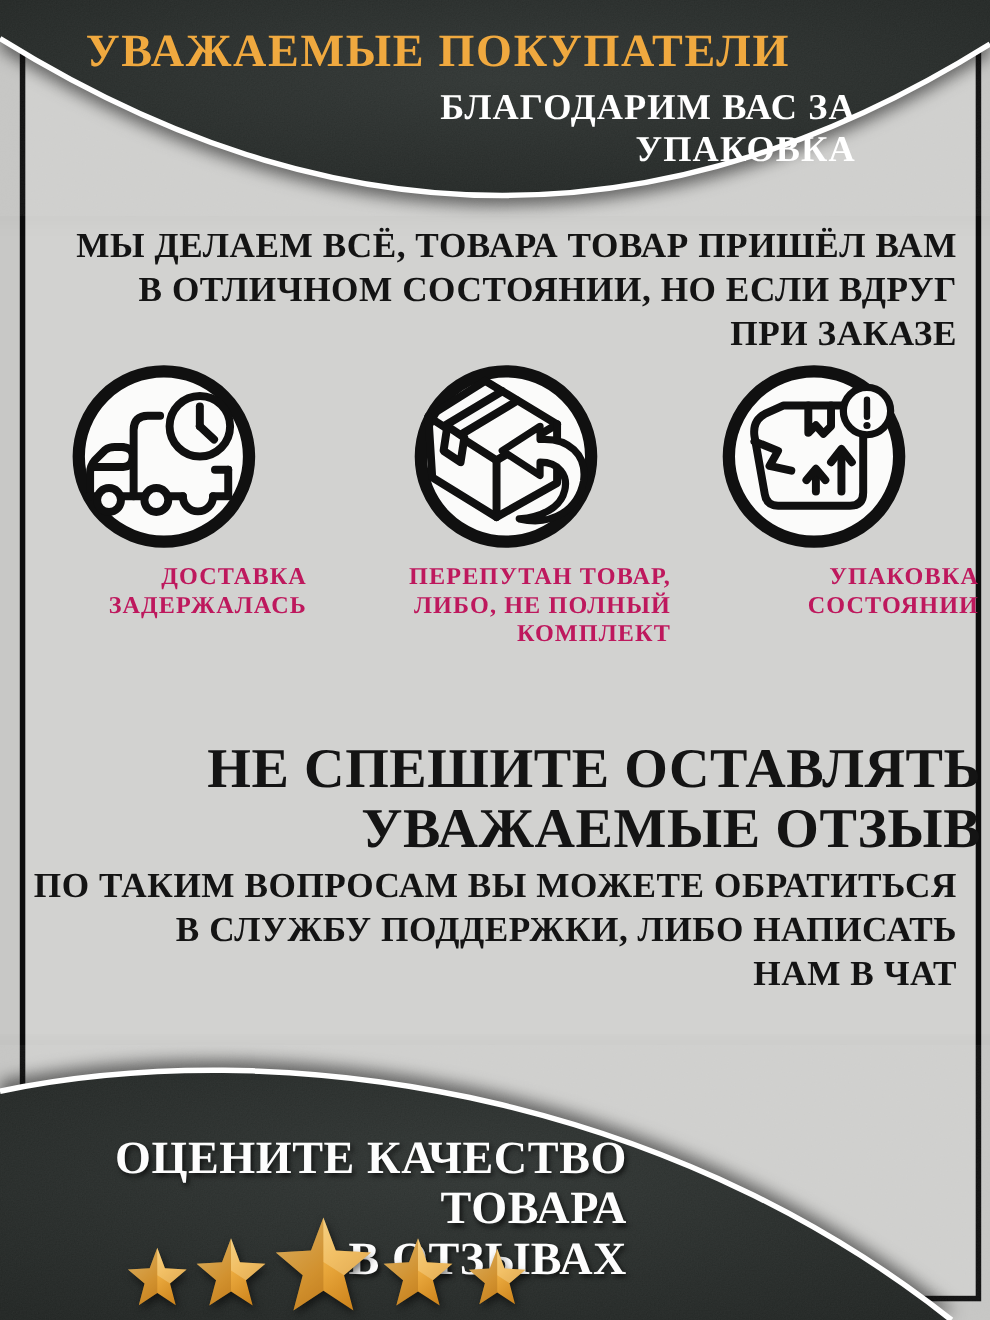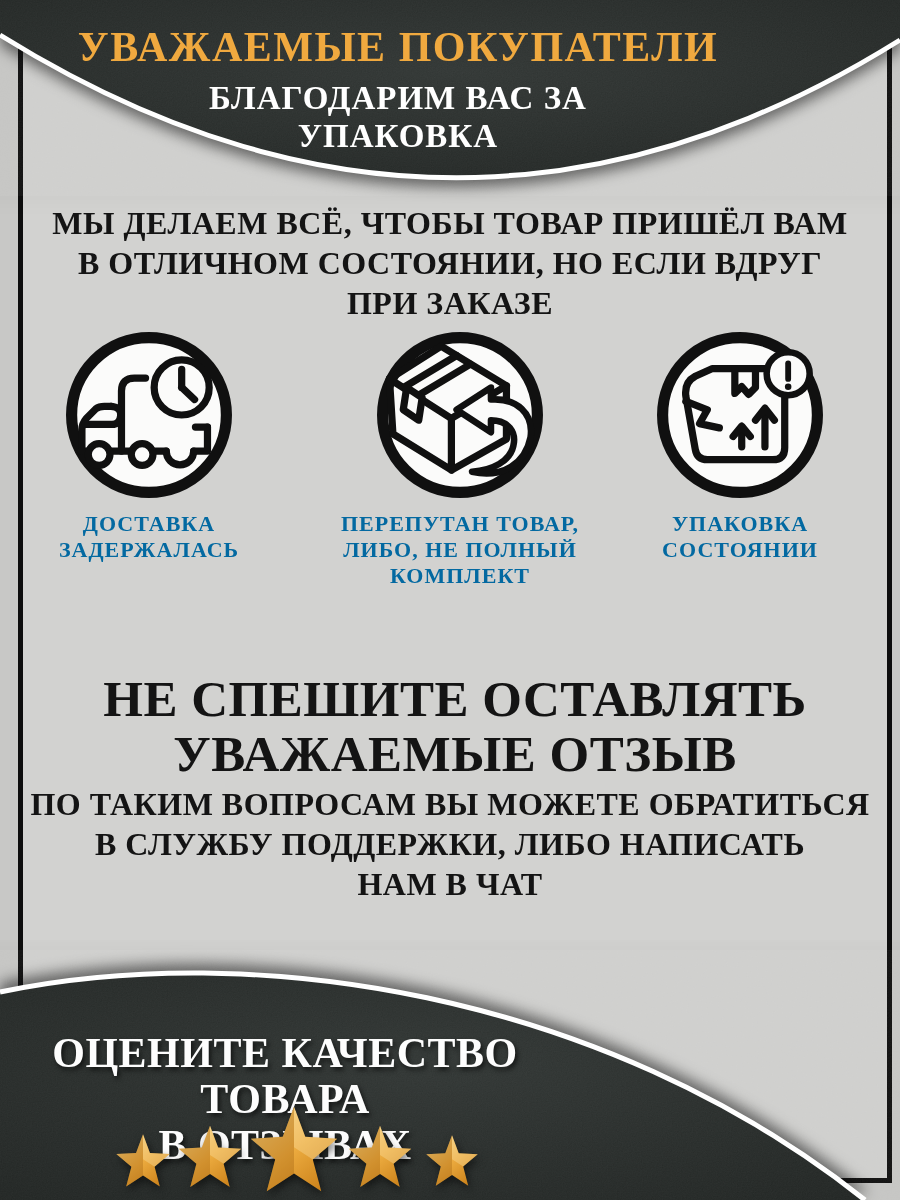--- a/index.html
+++ b/index.html
@@ -24,34 +24,34 @@
   .txt{position:absolute;text-align:center;color:#141414;}
   .header-text{left:18px;width:760px;top:24px;color:#fff;}
   .header-title{font-size:42px;line-height:46px;letter-spacing:1.5px;color:#f0a93f;}
   .header-sub{font-size:33px;line-height:38px;margin-top:9px;letter-spacing:1px;}
   .intro{left:30px;width:840px;top:203px;font-size:32px;line-height:40px;letter-spacing:.5px;}
   .warning{left:18px;width:874px;top:640px;font-size:51px;line-height:55px;letter-spacing:.5px;margin-top:32px;}
   .support{left:30px;width:840px;top:784px;font-size:32px;line-height:40px;letter-spacing:.5px;}
 
   .issue{position:absolute;top:329px;text-align:center;}
   .issue .ring{display:block;margin:0 auto;}
-  .issue .label{margin-top:10px;font-size:22px;line-height:26px;letter-spacing:1px;color:#0369a1;}
+  .issue .label{margin-top:10px;font-size:22px;line-height:26px;letter-spacing:1px;color:#be185d;}
   .issue-1{left:19px;width:260px;}
   .issue-2{left:310px;width:300px;}
   .issue-3{left:590px;width:300px;}
 
   .footer-text{left:0;width:570px;top:1030px;color:#fdfdfd;font-size:42px;line-height:46px;
     letter-spacing:.5px;text-shadow:2px 3px 5px rgba(0,0,0,.65);}
   .star{position:absolute;filter:drop-shadow(2px 4px 4px rgba(0,0,0,.55));}
   .star.s1{left:114px;top:1133px;width:58px;height:56px;}
   .star.s2{left:176px;top:1124px;width:68px;height:66px;}
   .star.s3{left:247px;top:1104px;width:94px;height:92px;}
   .star.s4{left:346px;top:1124px;width:68px;height:66px;}
   .star.s5{left:424px;top:1134px;width:56px;height:54px;}
-  .line{display:block;}
+  .line{display:block;text-align:right;}
   svg{display:block;}
 </style>
 </head>
 <body>
 
 <div class="canvas">
 
   <svg width="0" height="0" style="position:absolute">
     <defs>
       <filter id="noise">
@@ -95,21 +95,21 @@
 
   <div class="txt header-text">
     <div class="header-title">УВАЖАЕМЫЕ ПОКУПАТЕЛИ</div>
     <div class="header-sub">
       <span class="line">БЛАГОДАРИМ ВАС ЗА</span>
       <span class="line">УПАКОВКА</span>
     </div>
   </div>
 
   <div class="txt intro">
-    <span class="line">МЫ ДЕЛАЕМ ВСЁ, ЧТОБЫ ТОВАР ПРИШЁЛ ВАМ</span>
+    <span class="line">МЫ ДЕЛАЕМ ВСЁ, ТОВАРА ТОВАР ПРИШЁЛ ВАМ</span>
     <span class="line">В ОТЛИЧНОМ СОСТОЯНИИ, НО ЕСЛИ ВДРУГ</span>
     <span class="line">ПРИ ЗАКАЗЕ</span>
   </div>
 
   <div class="issue issue-1">
     <svg class="ring" width="172" height="172" viewBox="0 0 100 100">
       <circle cx="50" cy="50" r="45" fill="#FBFBFA" stroke="#101010" stroke-width="6.5"></circle>
       <g fill="none" stroke="#101010" stroke-width="4.2" stroke-linecap="round" stroke-linejoin="round">
         <path d="M34,71 V36 Q34,28.5 41.5,28.5 H48"></path>
         <path d="M11,71 V58.5 Q11,55 13.5,52 L19,46.5 Q21,45 24,45 H28"></path>

